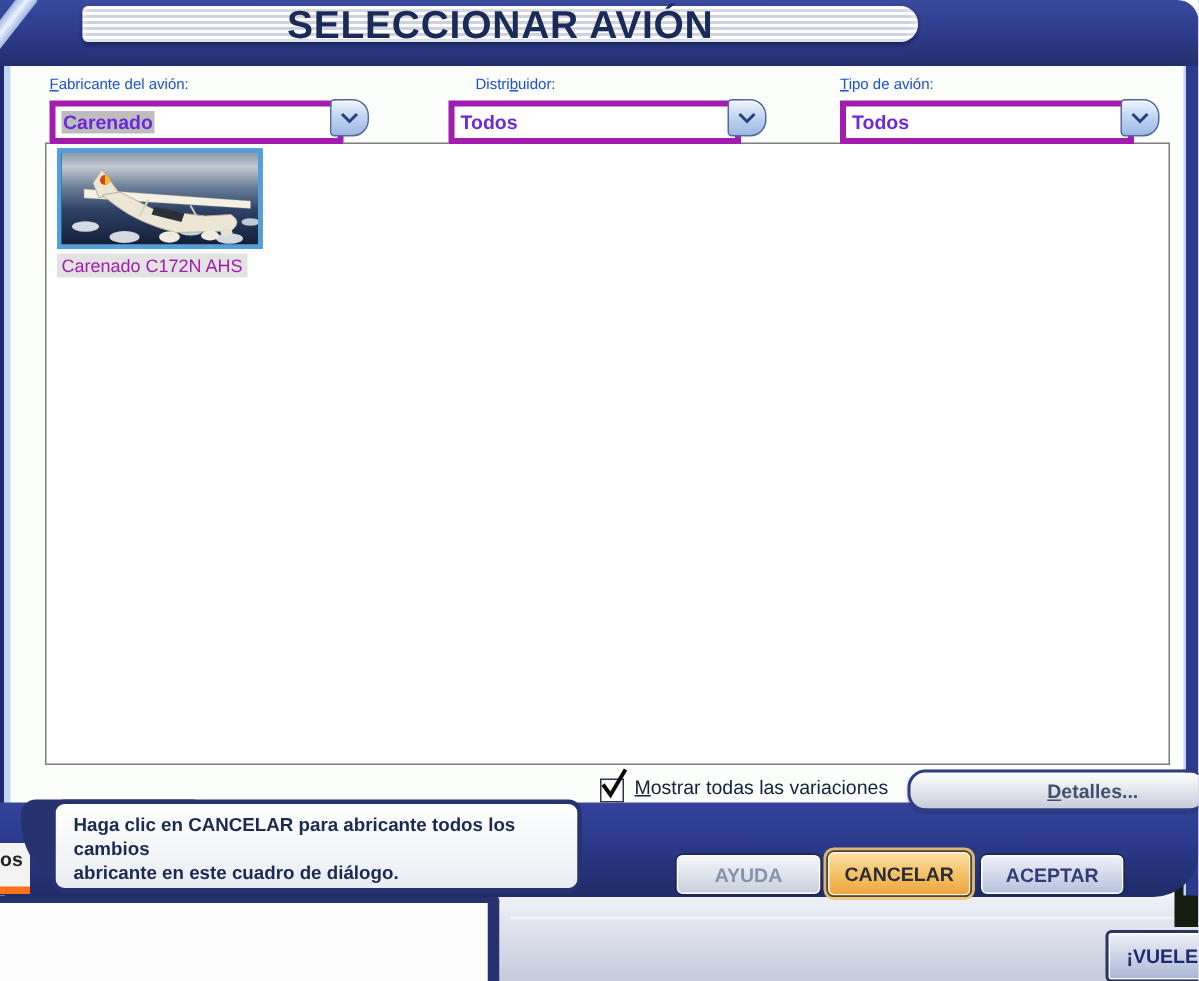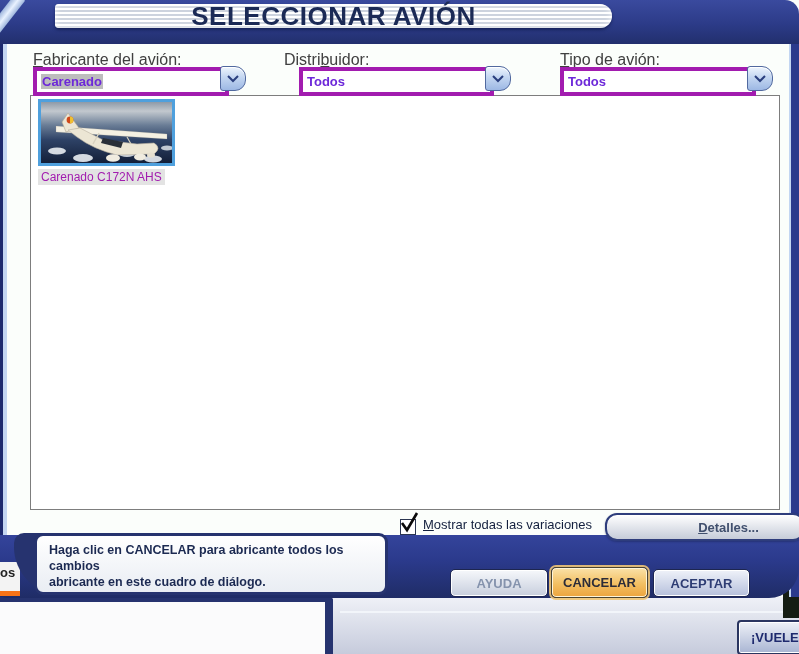--- a/index.html
+++ b/index.html
@@ -23,21 +23,21 @@
   .title-plate span{font-size:26px;font-weight:600;letter-spacing:.5px;color:#1b2a56;}
 
   
   .frame-left{left:0;top:44px;width:7px;height:553px;
           background:linear-gradient(90deg,#1d2a6e 0 3px,#c3d6f2 3px 7px);z-index:2;}
   .frame-right{left:789px;top:44px;width:10px;height:553px;
           background:linear-gradient(90deg,#c3d6f2 0 2px,#2b3a8c 2px 10px);z-index:2;}
   .content{left:7px;top:44px;width:782px;height:491px;background:#fbfefb;z-index:1;}
 
   
-  .flabel{top:51px;font-size:16px;color:#404040;z-index:6;}
+  .flabel{top:51px;font-size:10px;color:#1d4ed8;z-index:6;}
   .ffield{top:67px;height:21px;background:#ffffff;border:4px solid #a21caf;
           display:flex;align-items:center;padding:0 4px;font-size:13px;font-weight:bold;
           color:#6d28d9;z-index:6;}
   .hl{background:#bdbdbd;padding:0 1px;}
   .dd-btn{top:66px;width:24px;height:23px;border:1px solid #51699f;
           border-radius:3px 11px 11px 3px;
           background:linear-gradient(180deg,#eef5fd 0%,#c3d6f1 45%,#9db8e4 100%);
           display:flex;align-items:center;justify-content:center;z-index:6;
           box-shadow:inset 0 1px 0 #fff;}
 
@@ -120,21 +120,21 @@
   <div class="abs frame-left"></div>
   <div class="abs frame-right"></div>
 
   <div class="abs header"></div>
   <div class="abs corner-stripe"></div>
   <div class="abs title-plate">
     <span>SELECCIONAR AVIÓN</span>
   </div>
 
   <div class="abs flabel" style="left:33px;"><span class="key">F</span><span>abricante del avión:</span></div>
-  <div class="abs flabel" style="left:284px;"><span>Distri</span><span class="key">b</span><span>uidor:</span></div>
+  <div class="abs flabel" style="left:317px;"><span>Distri</span><span class="key">b</span><span>uidor:</span></div>
   <div class="abs flabel" style="left:560px;"><span class="key">T</span><span>ipo de avión:</span></div>
 
   <div class="abs ffield" style="left:33px;width:180px;">
     <span class="hl">Carenado</span>
   </div>
   <div class="abs dd-btn" style="left:220px;">
     <svg width="12" height="8" viewBox="0 0 12 8">
         <polyline points="1,1 6,6 11,1" fill="none" stroke="#2a3f7e" stroke-width="2"></polyline>
       </svg>
   </div>

